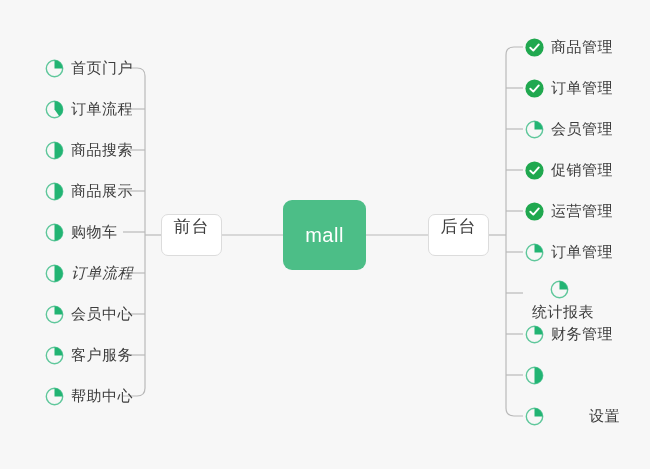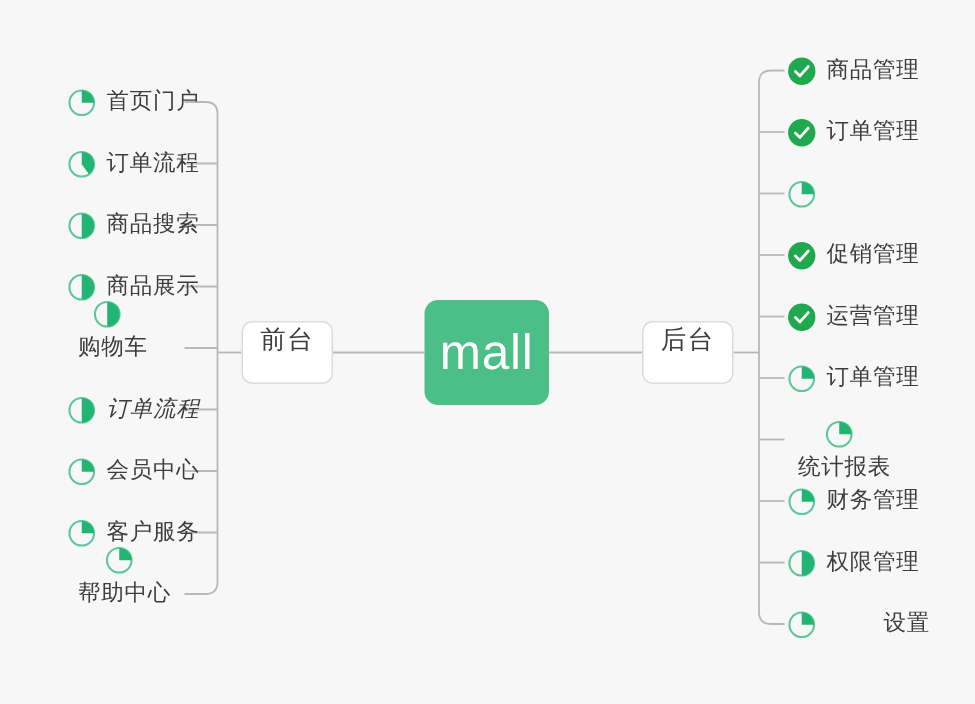--- a/index.html
+++ b/index.html
@@ -44,21 +44,21 @@
     font-size:17px;
     letter-spacing:1px;
     box-sizing:border-box;
   }
   .rootbox{
     position:absolute;
     display:flex;align-items:center;justify-content:center;
     background:#4cbe87;
     border-radius:9px;
     color:#ffffff;
-    font-size:33px;
+    font-size:20px;
     letter-spacing:.5px;
     box-sizing:border-box;
   }
 </style>
 </head>
 <body>
 
 <div id="stage">
 
   <svg class="links" viewBox="0 0 650 469" xmlns="http://www.w3.org/2000/svg">
@@ -129,21 +129,21 @@
       </div>
       <div class="leaf left" style="top: 178px; right: auto; flex-direction: row; left: 45px; width: auto; justify-content: flex-end; padding-right: 0px;">
         <span class="ico-wrap">
           <svg class="ico" viewBox="0 0 19 19" xmlns="http://www.w3.org/2000/svg">
     <circle cx="9.5" cy="9.5" r="8.2" fill="none" stroke="#5fc79b" stroke-width="1.4"></circle>
     <path d="M 9.5 9.5 L 9.5 1.3000000000000007 A 8.2 8.2 0 0 1 9.50 17.70 Z" fill="#22b473"></path>
           </svg>
         </span>
         <span class="leaf-label" style="margin-left: 7px; margin-right: 0px;">商品展示</span>
       </div>
-      <div class="leaf left" style="top: 219px; right: auto; flex-direction: column; left: 45px; width: auto; justify-content: flex-end; padding-right: 0px;">
+      <div class="leaf left" style="top: 219px; right: auto; flex-direction: row; left: 45px; width: auto; justify-content: flex-end; padding-right: 0px;">
         <span class="ico-wrap">
           <svg class="ico" viewBox="0 0 19 19" xmlns="http://www.w3.org/2000/svg">
     <circle cx="9.5" cy="9.5" r="8.2" fill="none" stroke="#5fc79b" stroke-width="1.4"></circle>
     <path d="M 9.5 9.5 L 9.5 1.3000000000000007 A 8.2 8.2 0 0 1 9.50 17.70 Z" fill="#22b473"></path>
           </svg>
         </span>
         <span class="leaf-label" style="margin-left: 7px; margin-right: 0px;">购物车</span>
       </div>
       <div class="leaf left" style="top: 260px; right: auto; flex-direction: row; left: 45px; width: auto; justify-content: flex-end; padding-right: 0px;">
         <span class="ico-wrap">
@@ -165,21 +165,21 @@
       </div>
       <div class="leaf left" style="top: 342px; right: auto; flex-direction: row; left: 45px; width: auto; justify-content: flex-end; padding-right: 0px;">
         <span class="ico-wrap">
           <svg class="ico" viewBox="0 0 19 19" xmlns="http://www.w3.org/2000/svg">
     <circle cx="9.5" cy="9.5" r="8.2" fill="none" stroke="#5fc79b" stroke-width="1.4"></circle>
     <path d="M 9.5 9.5 L 9.5 1.3000000000000007 A 8.2 8.2 0 0 1 17.70 9.50 Z" fill="#22b473"></path>
           </svg>
         </span>
         <span class="leaf-label" style="margin-left: 7px; margin-right: 0px;">客户服务</span>
       </div>
-      <div class="leaf left" style="top: 383px; right: auto; flex-direction: column; left: 45px; width: auto; justify-content: flex-end; padding-right: 0px;">
+      <div class="leaf left" style="top: 383px; right: auto; flex-direction: row; left: 45px; width: auto; justify-content: flex-end; padding-right: 0px;">
         <span class="ico-wrap">
           <svg class="ico" viewBox="0 0 19 19" xmlns="http://www.w3.org/2000/svg">
     <circle cx="9.5" cy="9.5" r="8.2" fill="none" stroke="#5fc79b" stroke-width="1.4"></circle>
     <path d="M 9.5 9.5 L 9.5 1.3000000000000007 A 8.2 8.2 0 0 1 17.70 9.50 Z" fill="#22b473"></path>
           </svg>
         </span>
         <span class="leaf-label" style="margin-left: 7px; margin-right: 0px;">帮助中心</span>
       </div>
       <div class="leaf right" style="top: 34px; left: 525px;">
         <span class="ico-wrap">
@@ -199,20 +199,21 @@
         </span>
         <span class="leaf-label">订单管理</span>
       </div>
       <div class="leaf right" style="top: 116px; left: 525px;">
         <span class="ico-wrap">
           <svg class="ico" viewBox="0 0 19 19" xmlns="http://www.w3.org/2000/svg">
     <circle cx="9.5" cy="9.5" r="8.2" fill="none" stroke="#5fc79b" stroke-width="1.4"></circle>
     <path d="M 9.5 9.5 L 9.5 1.3000000000000007 A 8.2 8.2 0 0 1 17.70 9.50 Z" fill="#22b473"></path>
           </svg>
         </span>
+        <span class="leaf-label">会员管理</span>
       </div>
       <div class="leaf right" style="top: 157px; left: 525px;">
         <span class="ico-wrap">
           <svg class="ico" viewBox="0 0 19 19" xmlns="http://www.w3.org/2000/svg">
     <circle cx="9.5" cy="9.5" r="9.1" fill="#20a84f"></circle>
     <path d="M5.3 9.7 L8.3 12.6 L13.8 6.4" fill="none" stroke="#ffffff" stroke-width="1.9" stroke-linecap="round" stroke-linejoin="round"></path>
           </svg>
         </span>
         <span class="leaf-label">促销管理</span>
       </div>
@@ -252,21 +253,20 @@
         </span>
         <span class="leaf-label">财务管理</span>
       </div>
       <div class="leaf right" style="top: 362px; left: 525px;">
         <span class="ico-wrap">
           <svg class="ico" viewBox="0 0 19 19" xmlns="http://www.w3.org/2000/svg">
     <circle cx="9.5" cy="9.5" r="8.2" fill="none" stroke="#5fc79b" stroke-width="1.4"></circle>
     <path d="M 9.5 9.5 L 9.5 1.3000000000000007 A 8.2 8.2 0 0 1 9.50 17.70 Z" fill="#22b473"></path>
           </svg>
         </span>
-        <span class="leaf-label">权限管理</span>
       </div>
       <div class="leaf right" style="top: 403px; left: 525px; gap: 38px;">
         <span class="ico-wrap">
           <svg class="ico" viewBox="0 0 19 19" xmlns="http://www.w3.org/2000/svg">
     <circle cx="9.5" cy="9.5" r="8.2" fill="none" stroke="#5fc79b" stroke-width="1.4"></circle>
     <path d="M 9.5 9.5 L 9.5 1.3000000000000007 A 8.2 8.2 0 0 1 17.70 9.50 Z" fill="#22b473"></path>
           </svg>
         </span>
         <span class="leaf-label">设置</span>
       </div>

